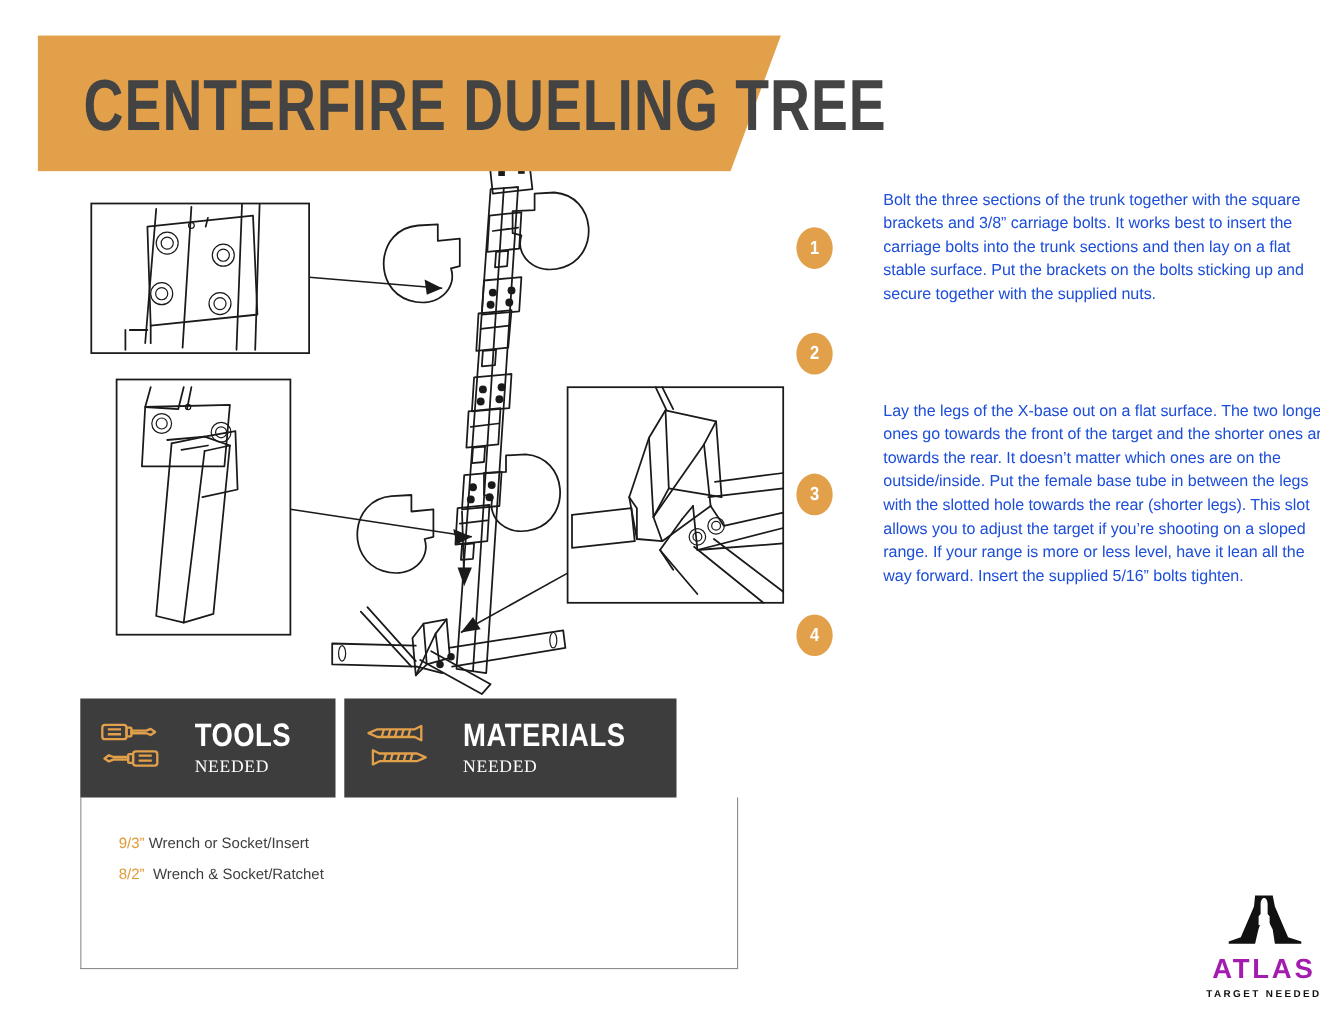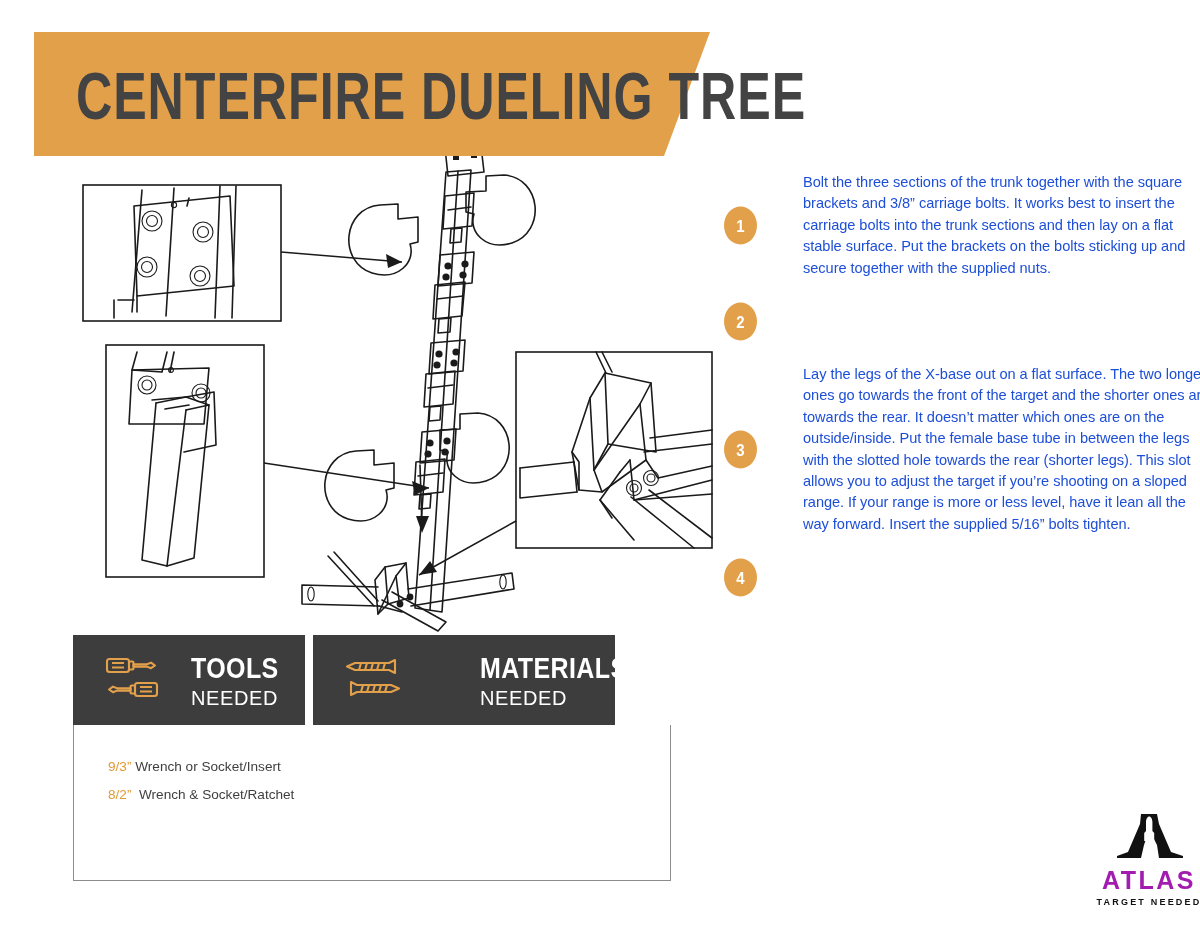--- a/index.html
+++ b/index.html
@@ -61,34 +61,34 @@
   }
 
   
   .tm-wrap{position:absolute;left:39px;top:635px;width:598px;}
   .tm-heads{display:flex;gap:8px;}
   .tm-head{
     background:#3d3d3d;height:90px;
     display:flex;align-items:center;
     box-sizing:border-box;
   }
-  .tm-head.tools{width:232px;padding-left:30px;}
-  .tm-head.materials{width:302px;padding-left:30px;gap:47px;}
+  .tm-head.tools{width:232px;padding-left:16px;}
+  .tm-head.materials{width:302px;padding-left:18px;}
   .tm-icon{flex:0 0 auto;margin-right:30px;}
   .tm-labels{line-height:1;}
   .tm-title{
     font-family:"Liberation Sans Narrow","Liberation Sans",sans-serif;
     font-weight:700;font-size:25px;color:#ffffff;
     transform:scaleY(1.18);transform-origin:left top;
     display:block;letter-spacing:0.4px;
   }
   .tm-sub{
     display:block;margin-top:10px;
-    font-family:Liberation Sans, sans-serif;
-    font-size:20px;color:#ffffff;letter-spacing:0.6px;
+    font-family:Liberation Serif, serif;
+    font-size:16px;color:#ffffff;letter-spacing:0.6px;
   }
   .tm-body{
     border:1px solid #8c8c8c;border-top:none;
     width:598px;height:156px;box-sizing:border-box;
     display:flex;
     background:#fff;
   }
   .tm-col{box-sizing:border-box;padding:28px 0 0 34px;}
   .tm-col.left{width:300px;}
   .tm-col.right{width:298px;}

